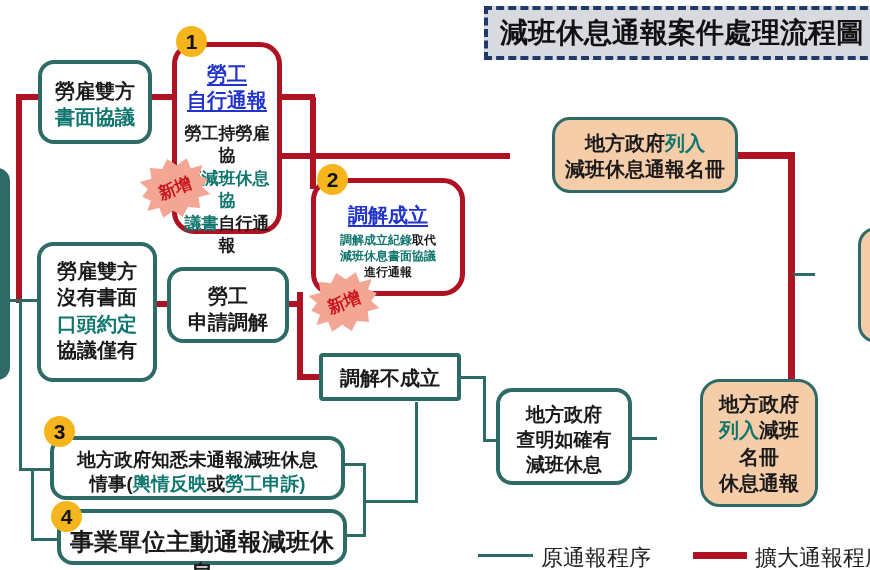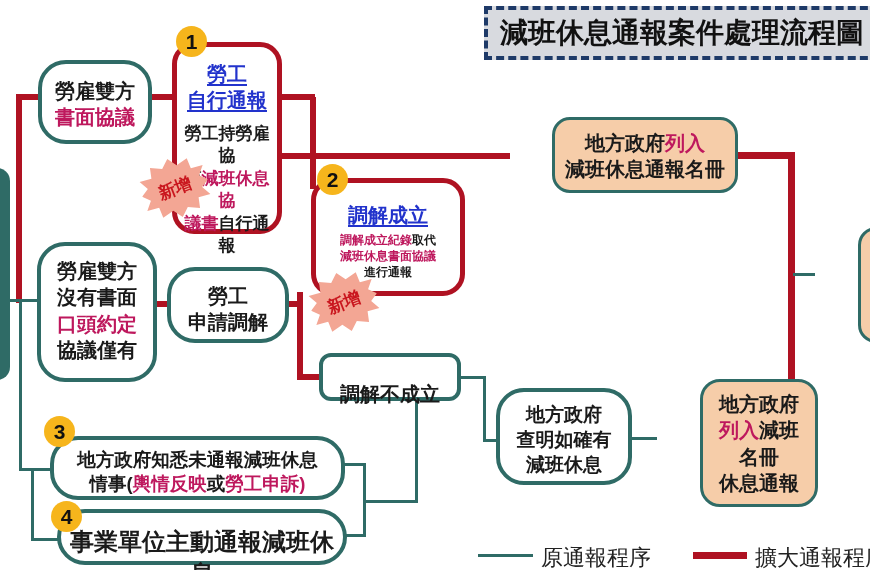--- a/index.html
+++ b/index.html
@@ -4,27 +4,27 @@
 <style>
   html,body{margin:0;padding:0;}
   body{
     position:relative;width:870px;height:570px;overflow:hidden;background:#ffffff;
     font-family:"Liberation Sans","DejaVu Sans",sans-serif;color:#1a1a1a;
   }
   
   .line-red{position:absolute;background:#AF1222;z-index:1;}
   .line-teal{position:absolute;background:#2F6B66;z-index:1;}
   
-  .node{position:absolute;z-index:2;background:#ffffff;border:4px solid #2F6B66;border-radius:28px;
+  .node{position:absolute;z-index:2;background:#ffffff;border:4px solid #2F6B66;border-radius:16px;
         font-weight:bold;text-align:center;box-sizing:border-box;}
   .node-red{border:5px solid #AF1222;border-radius:22px;}
   .node-peach{background:#F6CDA9;border-width:3px;margin-left:46px;}
   .rich div{line-height:1.32;}
   .c-k{color:#1a1a1a;}
-  .c-r{color:#be185d;}
+  .c-r{color:#0f766e;}
   .c-b{color:#2233CC;text-decoration:underline;text-underline-offset:3px;text-decoration-thickness:2px;}
   
   .badge-num{position:absolute;z-index:4;width:31px;height:31px;border-radius:50%;background:#F6B51C;
     color:#111;font-size:21px;font-weight:bold;line-height:31px;text-align:center;}
   
   .burst{position:absolute;z-index:4;display:flex;align-items:center;justify-content:center;
     background:#F3A694;transform:rotate(-15deg);
     clip-path:polygon(50% 0%,61% 14%,78% 7%,80% 25%,98% 25%,89% 40%,100% 50%,89% 60%,98% 75%,80% 75%,78% 93%,61% 86%,50% 100%,39% 86%,22% 93%,20% 75%,2% 75%,11% 60%,0% 50%,11% 40%,2% 25%,20% 25%,22% 7%,39% 14%);}
   .burst span{color:#C9161E;font-weight:bold;font-size:17px;transform:rotate(-6deg);}
   
@@ -105,21 +105,21 @@
   <div class="rich" style="font-size:20px;">
       <div><span class="c-b">調解成立</span></div>
     </div>
   <div class="rich" style="font-size:12px;margin-top:5px;">
       <div><span class="c-r">調解成立紀錄</span><span class="c-k">取代</span></div>
       <div><span class="c-r">減班休息書面協議</span></div>
       <div><span class="c-k">進行通報</span></div>
     </div>
 </div>
 
-<div class="node rich" style="left:319px;top:353px;width:142px;height:48px;font-size:20px;padding-top:24px;border-radius:12px;">
+<div class="node rich" style="left:319px;top:353px;width:142px;height:48px;font-size:20px;padding-top:8px;border-radius:4px;">
     <div><span class="c-k">調解不成立</span></div>
   </div>
 
 <div class="node node-peach rich" style="left:506px;top:117px;width:186px;height:76px;font-size:20px;padding-top:10px;border-radius:18px;">
     <div><span class="c-k">地方政府</span><span class="c-r">列入</span></div>
     <div><span class="c-k">減班休息通報名冊</span></div>
   </div>
 
 <div class="node rich" style="left:496px;top:388px;width:136px;height:97px;font-size:19px;padding-top:10px;">
     <div><span class="c-k">地方政府</span></div>

